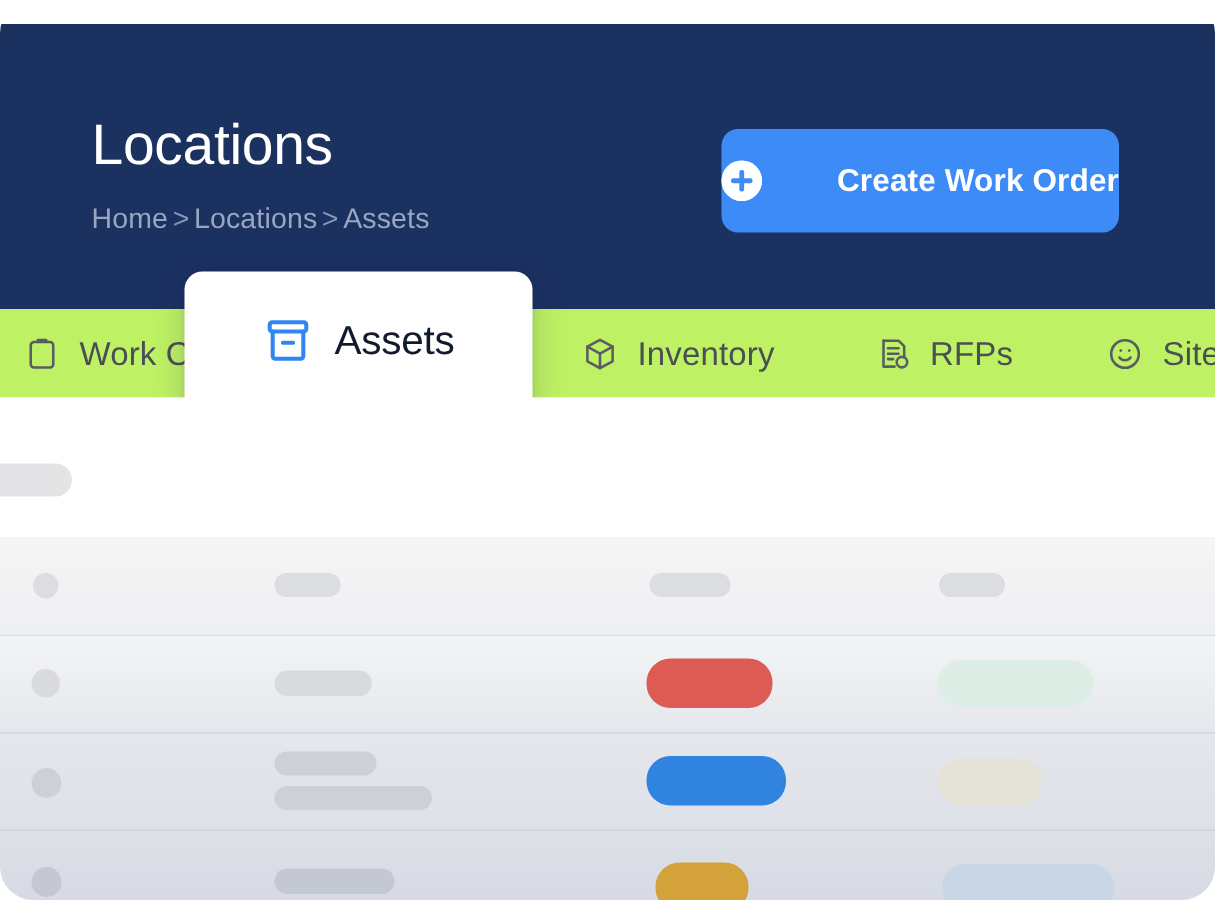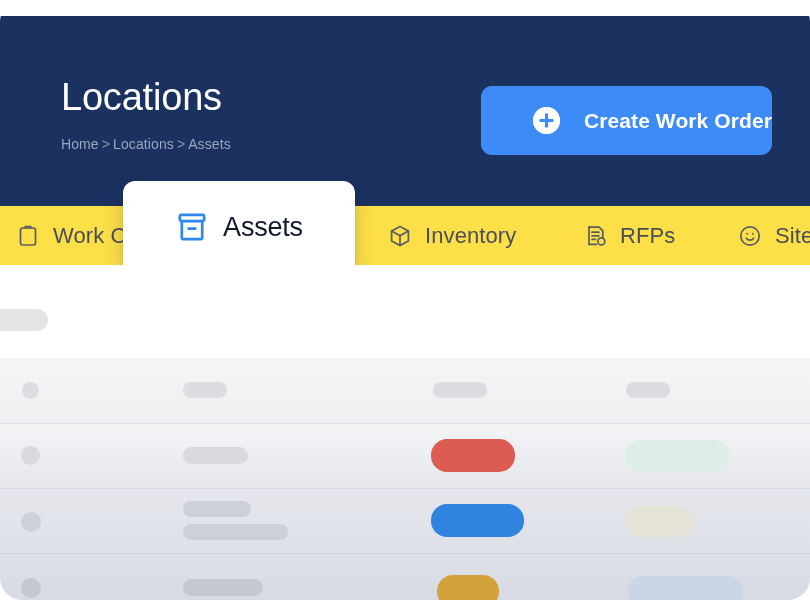--- a/index.html
+++ b/index.html
@@ -40,40 +40,40 @@
     font-weight: 400;
     color: #ffffff;
     letter-spacing: -0.2px;
     line-height: 1;
     white-space: nowrap;
   }
   .breadcrumb {
     position: absolute;
     left: 61px;
     top: 120px;
-    font-size: 14px;
+    font-size: 19px;
     color: #9aa6c0;
     white-space: nowrap;
     letter-spacing: 0.1px;
   }
   .breadcrumb .crumb { color: #9aa6c0; }
   .breadcrumb .sep { color: #8b98b4; padding: 0 3px; }
 
   .create-btn {
     position: absolute;
     left: 481px;
     top: 70px;
-    width: 291px;
+    width: 265px;
     height: 69px;
     background: #3d8bf7;
     border: none;
     border-radius: 11px;
     display: flex;
     align-items: center;
-    justify-content: flex-end;
+    justify-content: space-between;
     gap: 24px;
     cursor: pointer;
     padding: 0;
   }
   .create-btn .plus-circle {
     width: 27px;
     height: 27px;
     border-radius: 50%;
     background: #ffffff;
     display: flex;
@@ -90,21 +90,21 @@
     letter-spacing: 0.1px;
   }
 
   
   .tabbar {
     position: absolute;
     left: 0;
     top: 206px;
     width: 810px;
     height: 59px;
-    background: #fde047;
+    background: #bef264;
   }
   .tab {
     position: absolute;
     top: 0;
     height: 59px;
     display: flex;
     align-items: center;
     gap: 13px;
     cursor: pointer;
     white-space: nowrap;

